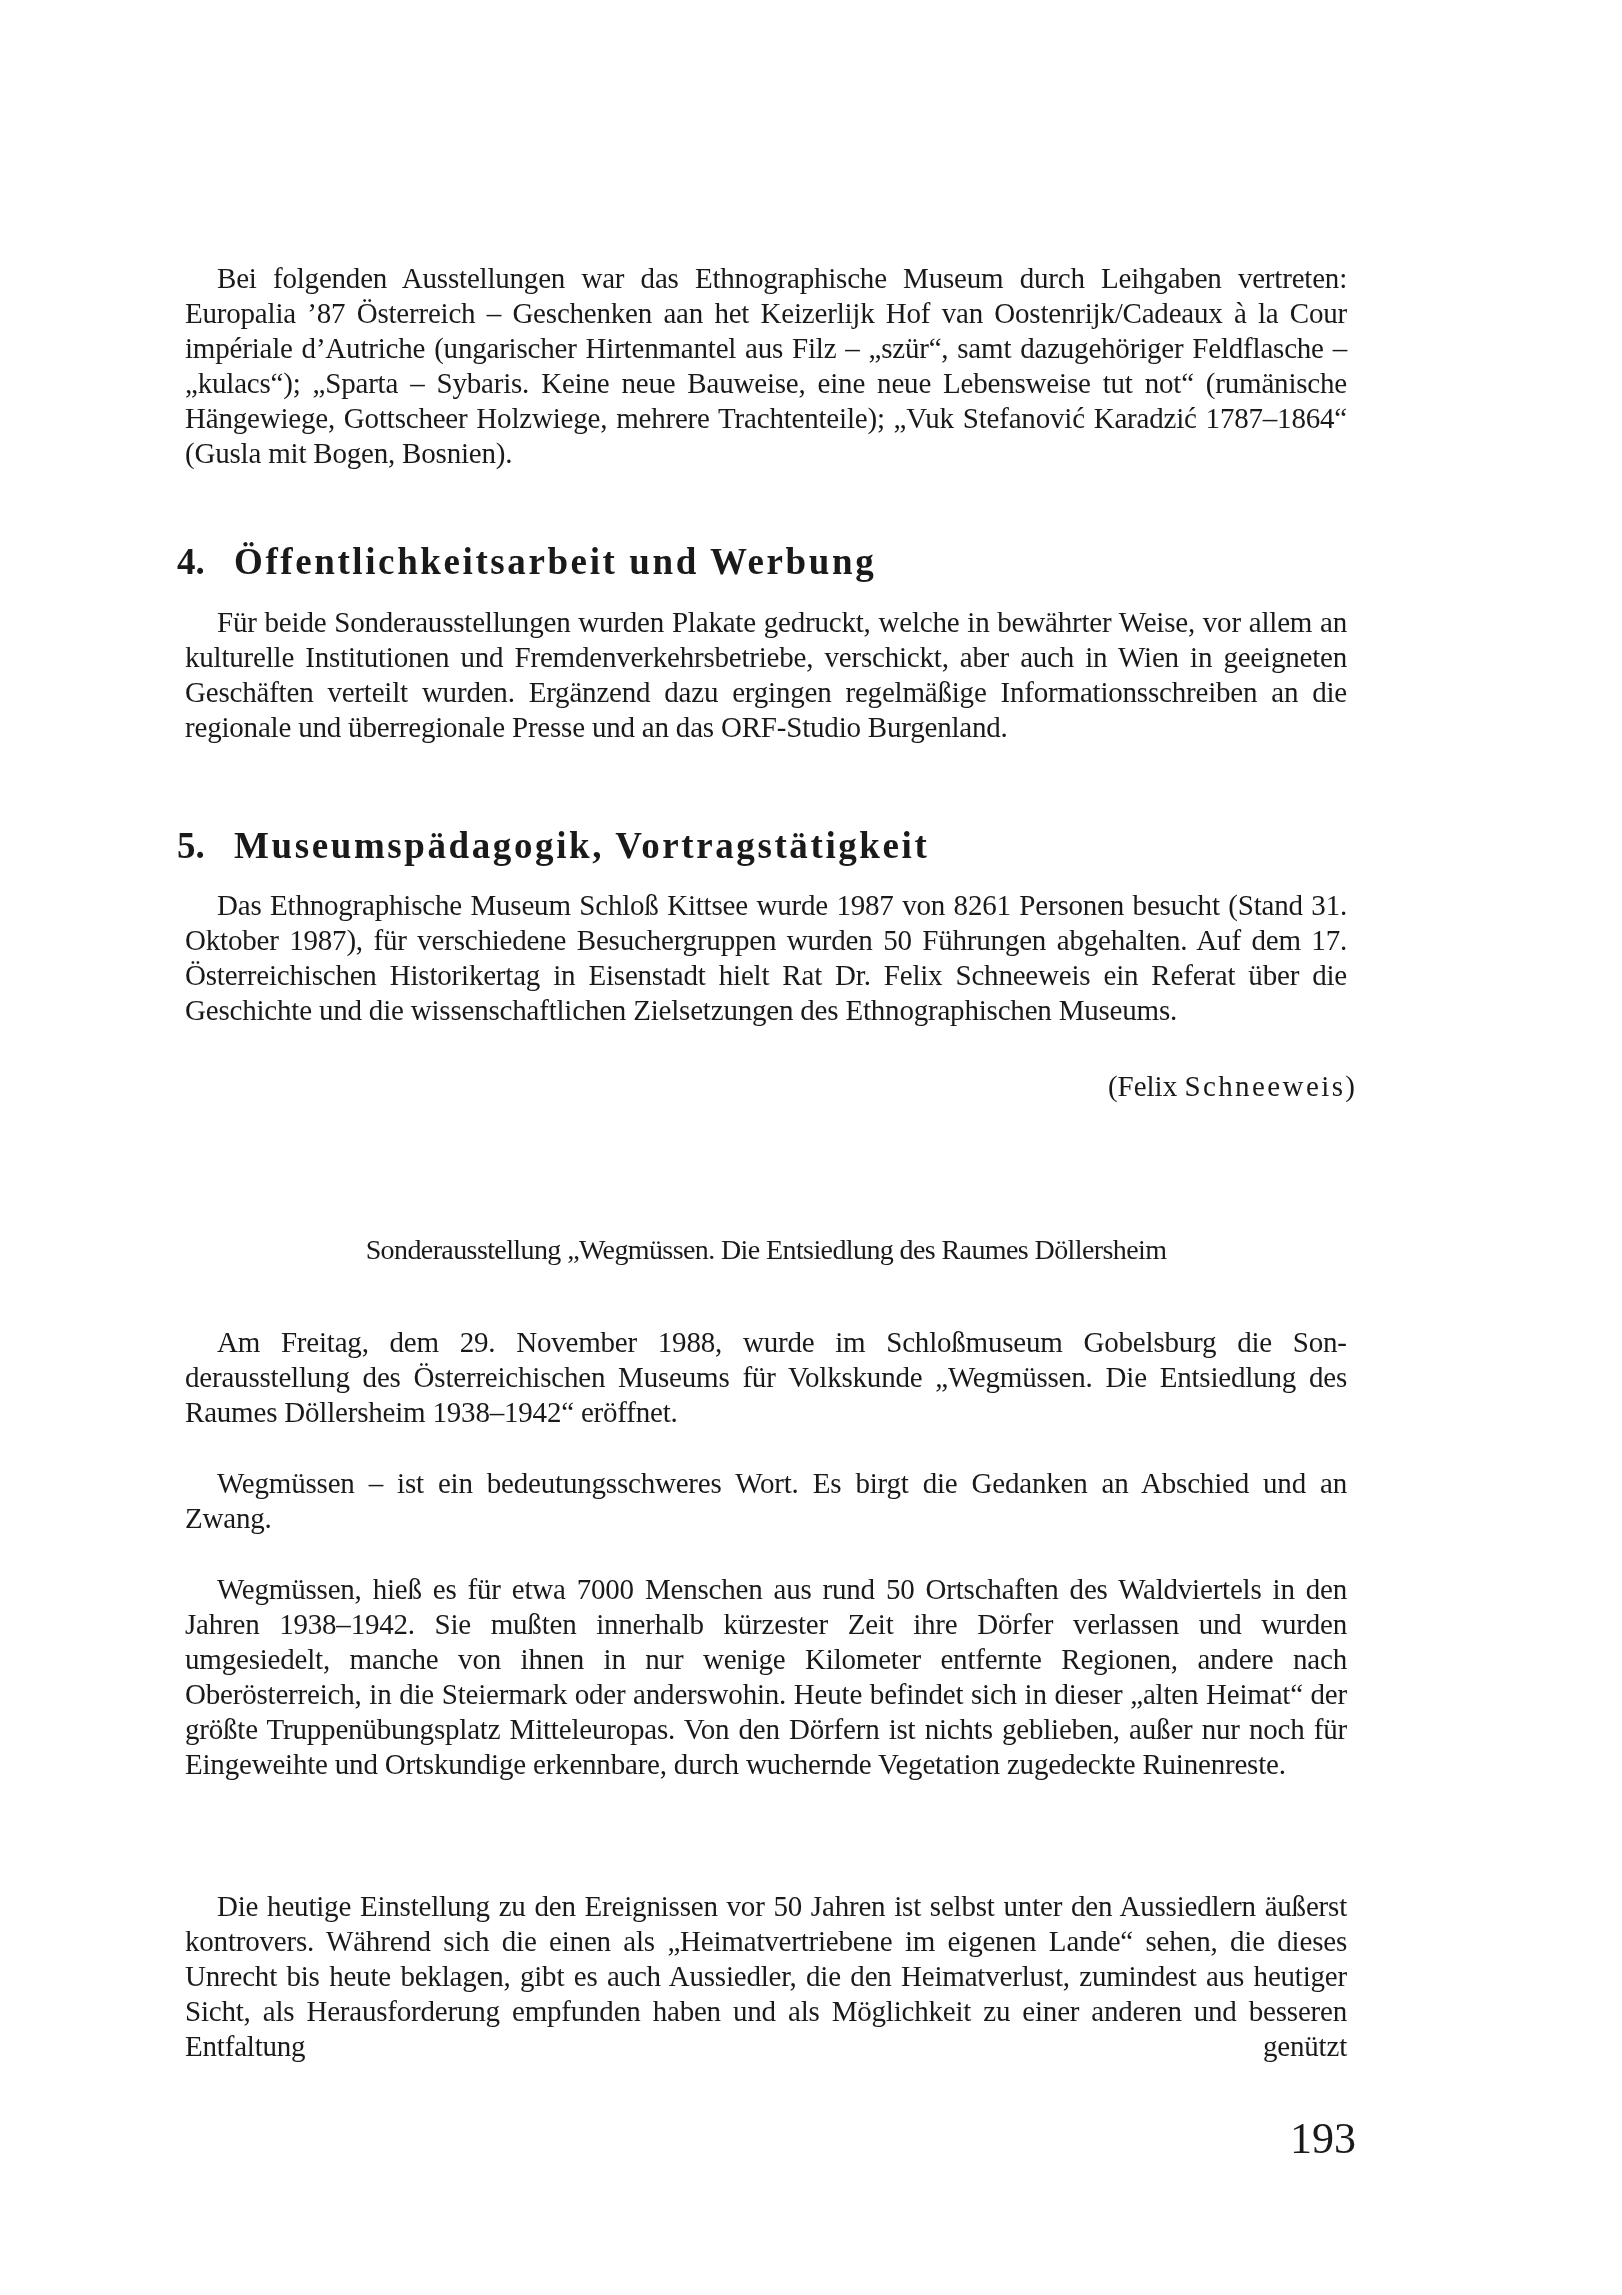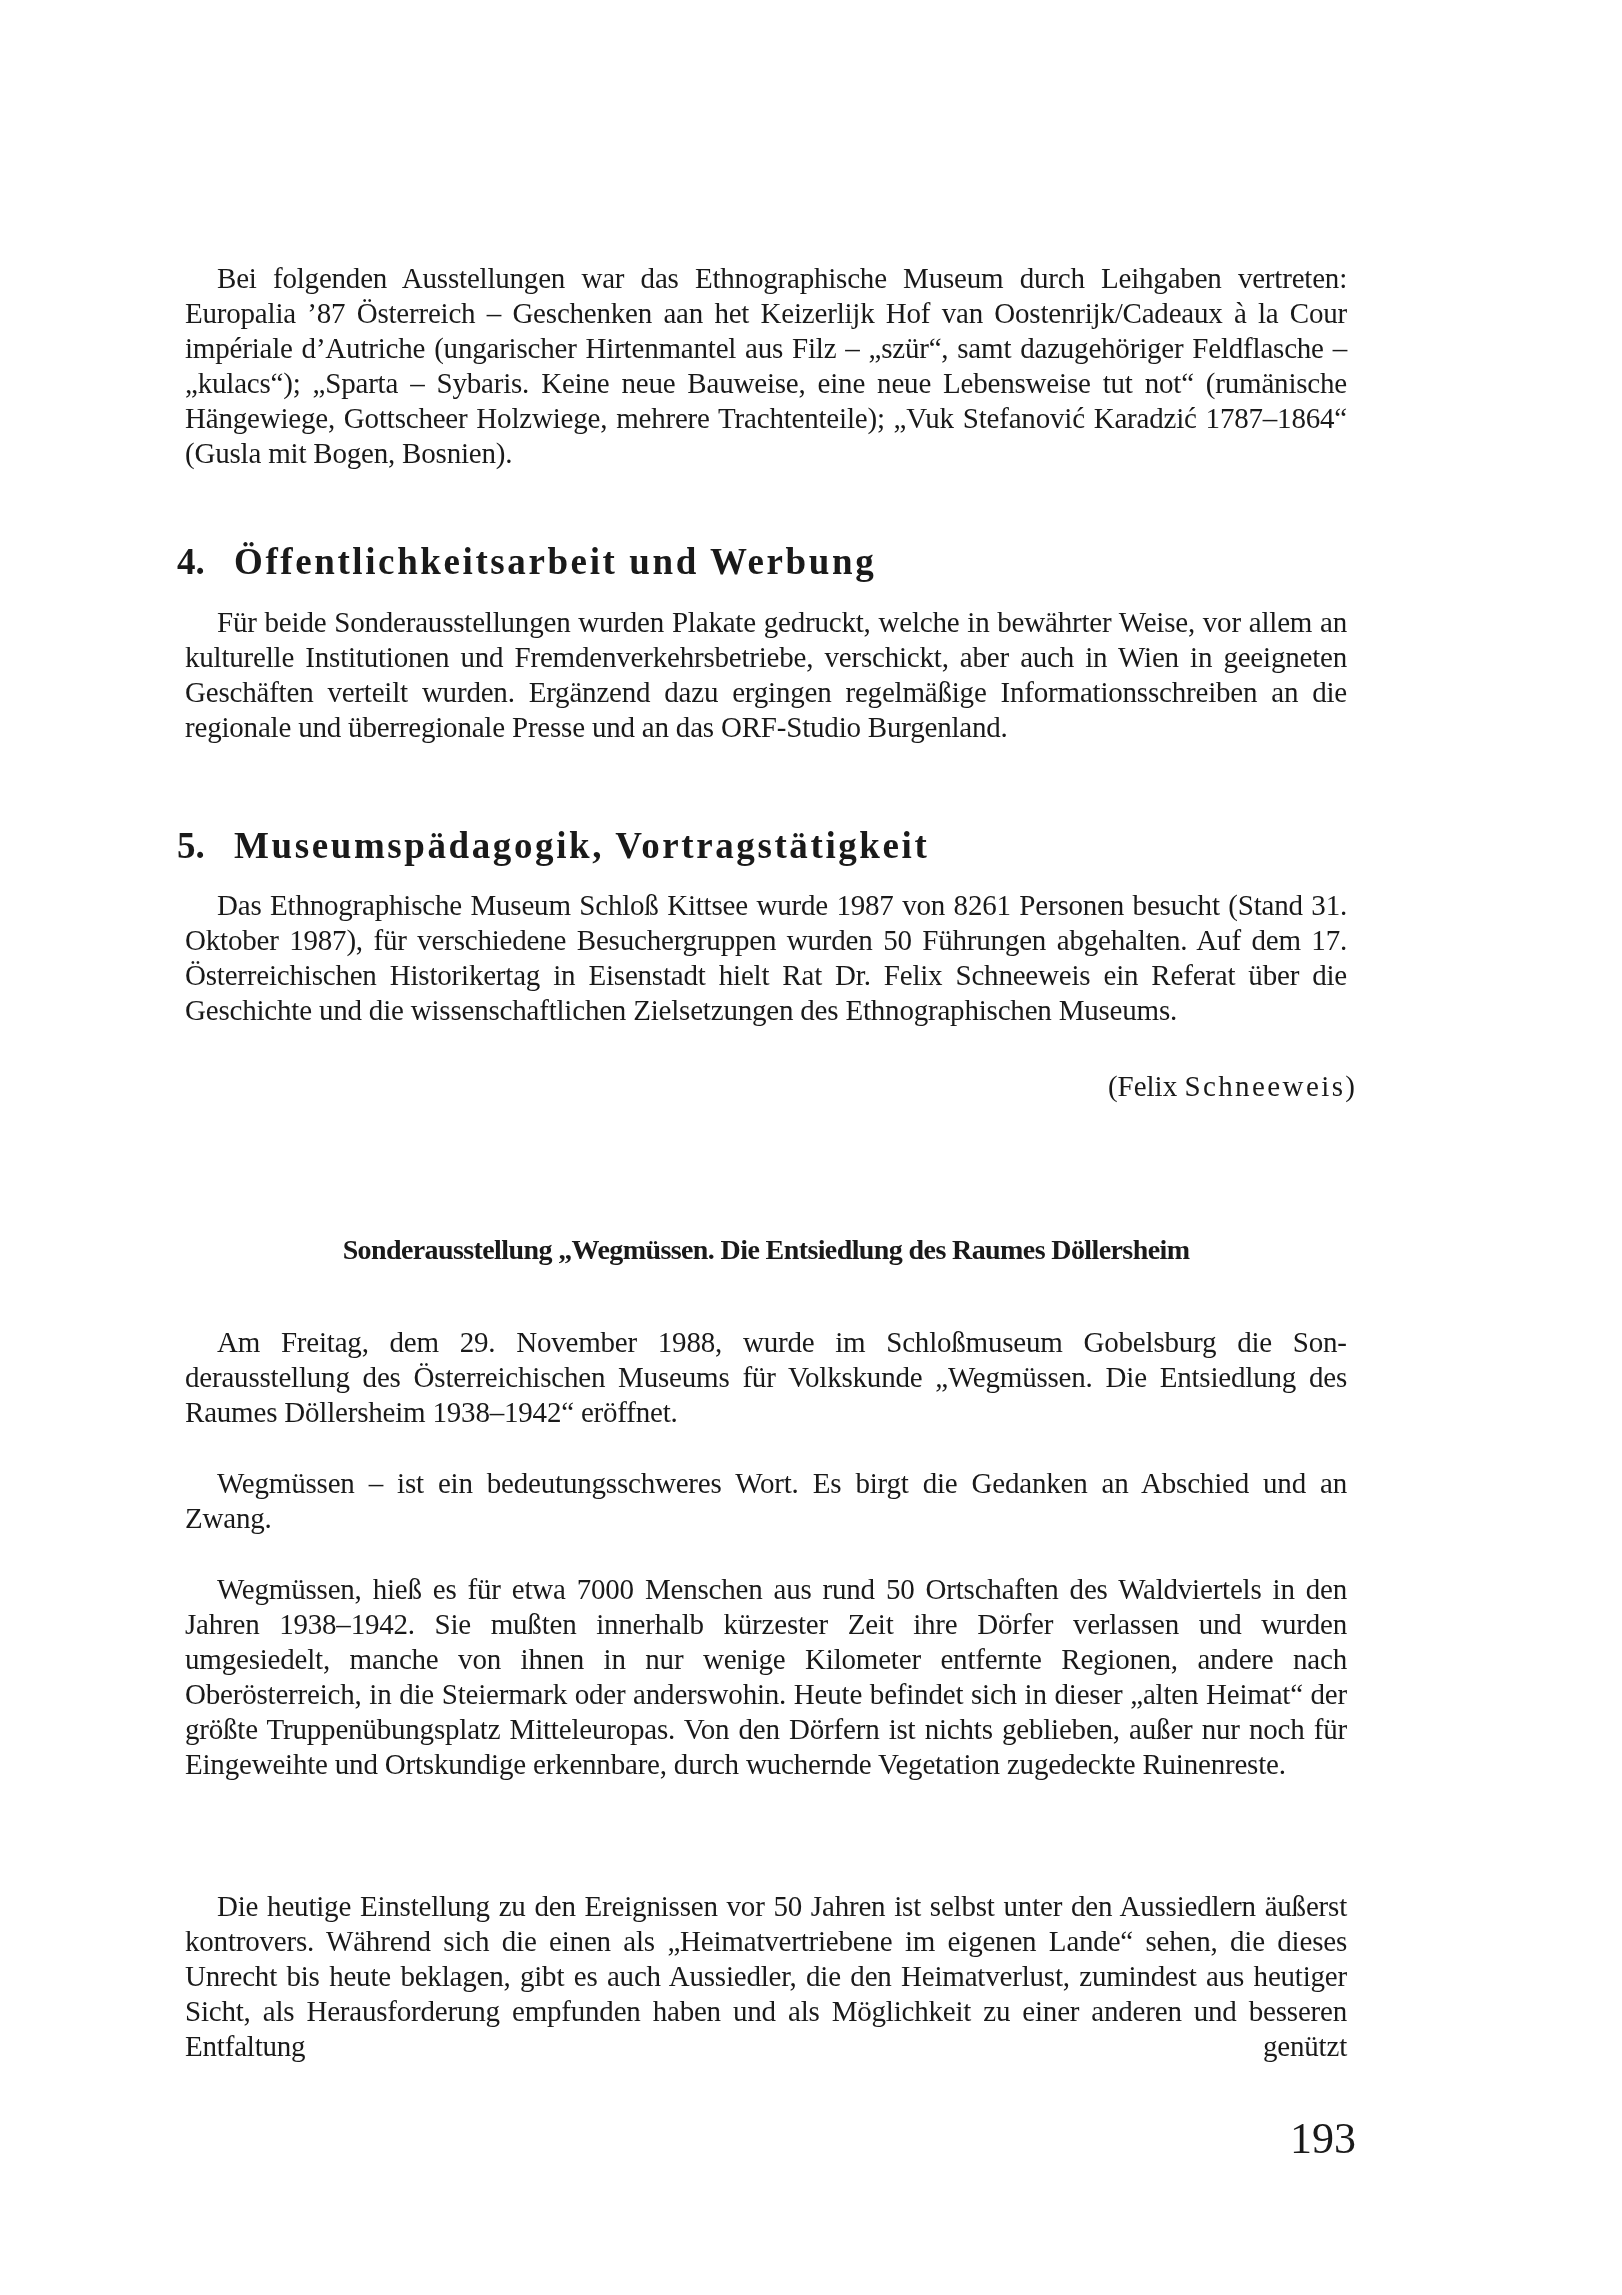--- a/index.html
+++ b/index.html
@@ -53,21 +53,21 @@
     line-height: 35px;
     text-align: right;
   }
   .attribution .spaced {
     letter-spacing: 2.4px;
   }
   .article-title {
     margin: 0;
     font-size: 28px;
     line-height: 35px;
-    font-weight: bold;
+    font-weight: normal;
     text-align: center;
     letter-spacing: -0.6px;
   }
   .page-number {
     position: absolute;
     left: 1290px;
     top: 2119px;
     font-size: 44px;
     line-height: 39px;
     font-family: "Liberation Serif", "DejaVu Serif", serif;

